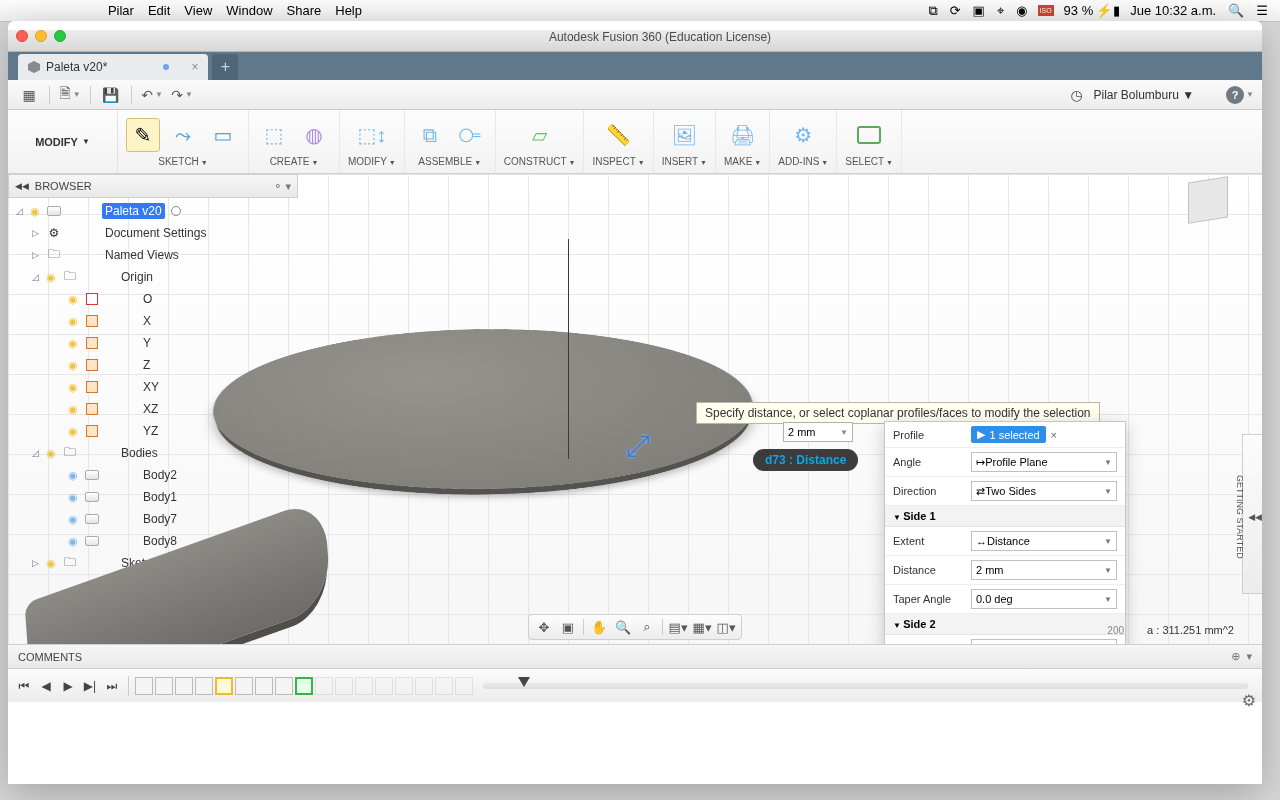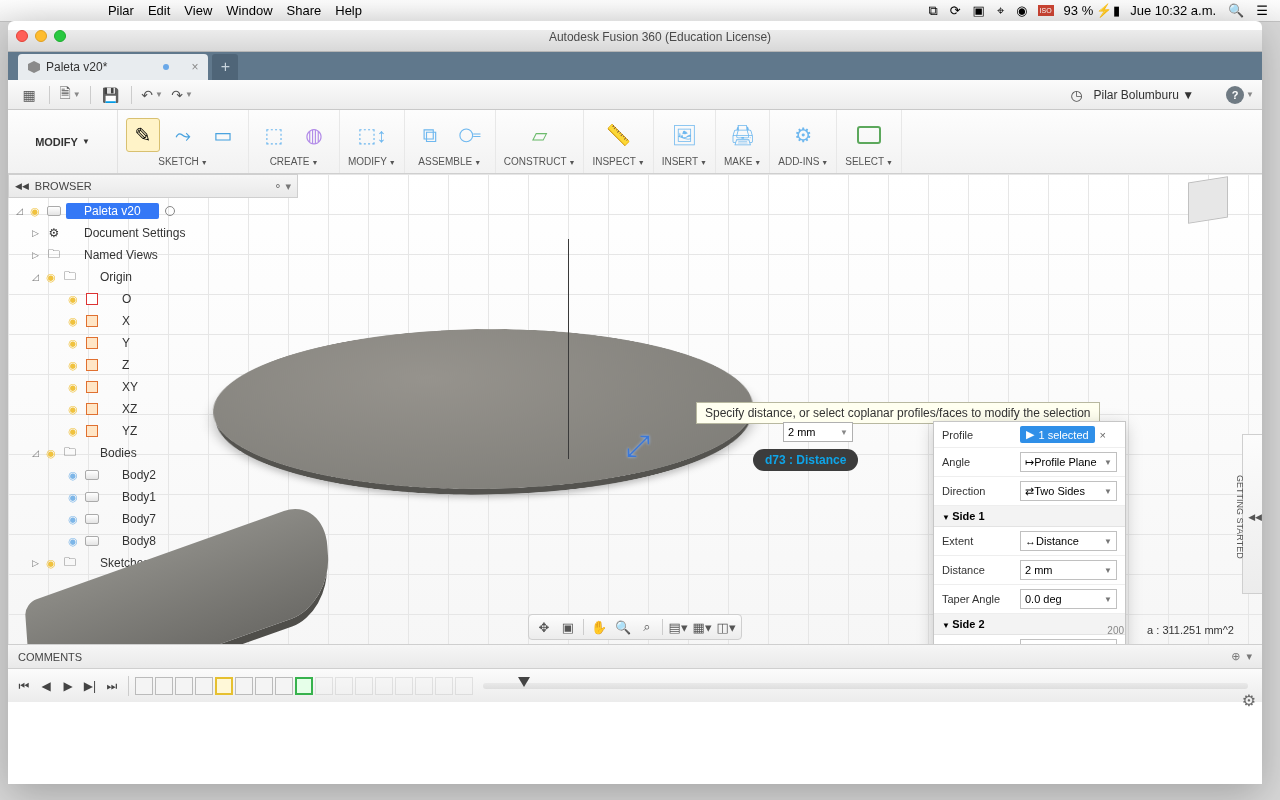--- a/index.html
+++ b/index.html
@@ -65,21 +65,21 @@
 }
 .browser-panel { position:absolute; left:0; top:0; width:290px; background: transparent; }
 .panel-hdr { height:24px; background: linear-gradient(#f6f6f6,#e9e9e9); border:1px solid #cfcfcf; display:flex; align-items:center; padding:0 6px; font-size:11px; color:#444; gap:6px; }
 .panel-hdr .pin { margin-left:auto; font-size:11px; color:#777; }
 .tree { padding:2px 4px; font-size:12px; color:#333; }
 .tree-row { display:flex; align-items:center; height:22px; gap:4px; padding-left:4px; }
 .tree-row .arrow { width:10px; color:#777; font-size:9px; }
 .tree-row .bulb { width:12px; color:#f0c23e; font-size:11px; }
 .tree-row .bulb.blue { color:#7db6e8; }
 .tree-row .ico { width:16px; display:flex; justify-content:center; }
-.tree-row .name { padding: 1px 18px; }
+.tree-row .name { padding: 1px 3px; margin-left: 36px; }
 .tree-row.selected .name { background:#3478f6; color:#fff; border-radius:2px; }
 .tree-row.indent1 { padding-left:20px; }
 .tree-row.indent3 { padding-left:56px; }
 .origin-ico { width:12px; height:12px; border:1px solid #e07030; background:#ffe6c7; }
 .origin-ico.red { border-color:#d33; background:#fff; }
 .body-ico { width:14px; height:10px; border:1px solid #aaa; border-radius:2px; background:linear-gradient(#fff,#e4e4e4); }
 .radio-dot { width:10px; height:10px; border:1px solid #888; border-radius:50%; margin-left:2px; }
 
 .comments-bar { position:absolute; left:0; bottom:0; right:0; height:24px; background:linear-gradient(#f6f6f6,#e9e9e9); border-top:1px solid #cfcfcf; display:flex; align-items:center; padding:0 10px; font-size:11px; color:#444; }
 .comments-bar .pin { margin-left:auto; color:#777; display:flex; gap:6px; }
@@ -94,21 +94,21 @@
 .dim-pill { position:absolute; left:745px; top:275px; background:#3c3c3c; color:#0ea5e9; border-radius:12px; padding:4px 12px; font-size:12px; font-weight:600; }
 
 
 .tooltip-bar { position:absolute; left:688px; top:228px; background:#fffff0; border:1px solid #b8b8a0; padding:3px 8px; font-size:12px; color:#333; }
 
 
 .float-input { position:absolute; left:775px; top:248px; width:70px; height:20px; border:1px solid #b0b0b0; background:#fff; font-size:11px; padding:0 4px; display:flex; align-items:center; }
 .float-input .caret { margin-left:auto; font-size:8px; color:#888; }
 
 
-.extrude-panel { position:absolute; right:136px; top:247px; width:193px; background:#fff; border:1px solid #c6c6c6; box-shadow:0 4px 16px rgba(0,0,0,.2); font-size:11px; }
+.extrude-panel { position:absolute; right:136px; top:247px; width:242px; background:#fff; border:1px solid #c6c6c6; box-shadow:0 4px 16px rgba(0,0,0,.2); font-size:11px; }
 .extrude-panel .row { display:flex; align-items:center; padding:4px 8px; border-bottom:1px solid #eee; min-height:26px; }
 .extrude-panel .row .lbl { width:78px; color:#333; }
 .extrude-panel .row .val { flex:1; display:flex; align-items:center; }
 .extrude-panel .selected-chip { background:#2f8fe8; color:#fff; padding:2px 6px; border-radius:2px; display:flex; align-items:center; gap:4px; font-size:11px; }
 .extrude-panel .chip-x { width:16px; text-align:center; color:#666; }
 .extrude-panel select, .extrude-panel .fake-select, .extrude-panel .fake-input { width:100%; height:20px; border:1px solid #c0c0c0; background:#fff; font-size:11px; padding:0 4px; display:flex; align-items:center; }
 .extrude-panel .fake-select .caret, .extrude-panel .fake-input .caret { margin-left:auto; font-size:8px; color:#777; }
 .extrude-panel .section-hdr { background:#f3f3f3; font-weight:600; padding:4px 8px; border-bottom:1px solid #e3e3e3; }
 .extrude-panel .section-hdr::before { content:"▼ "; font-size:8px; }
 

